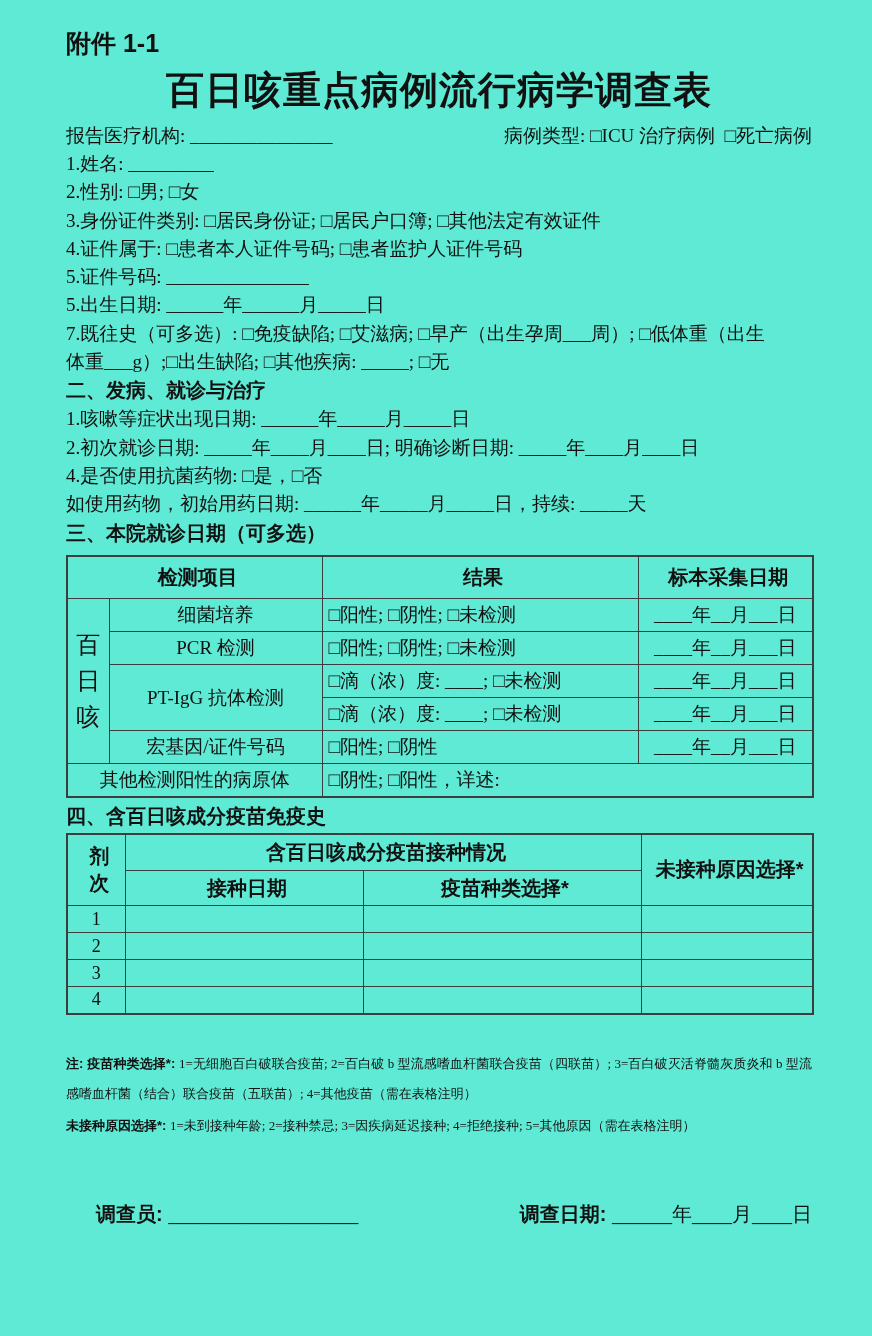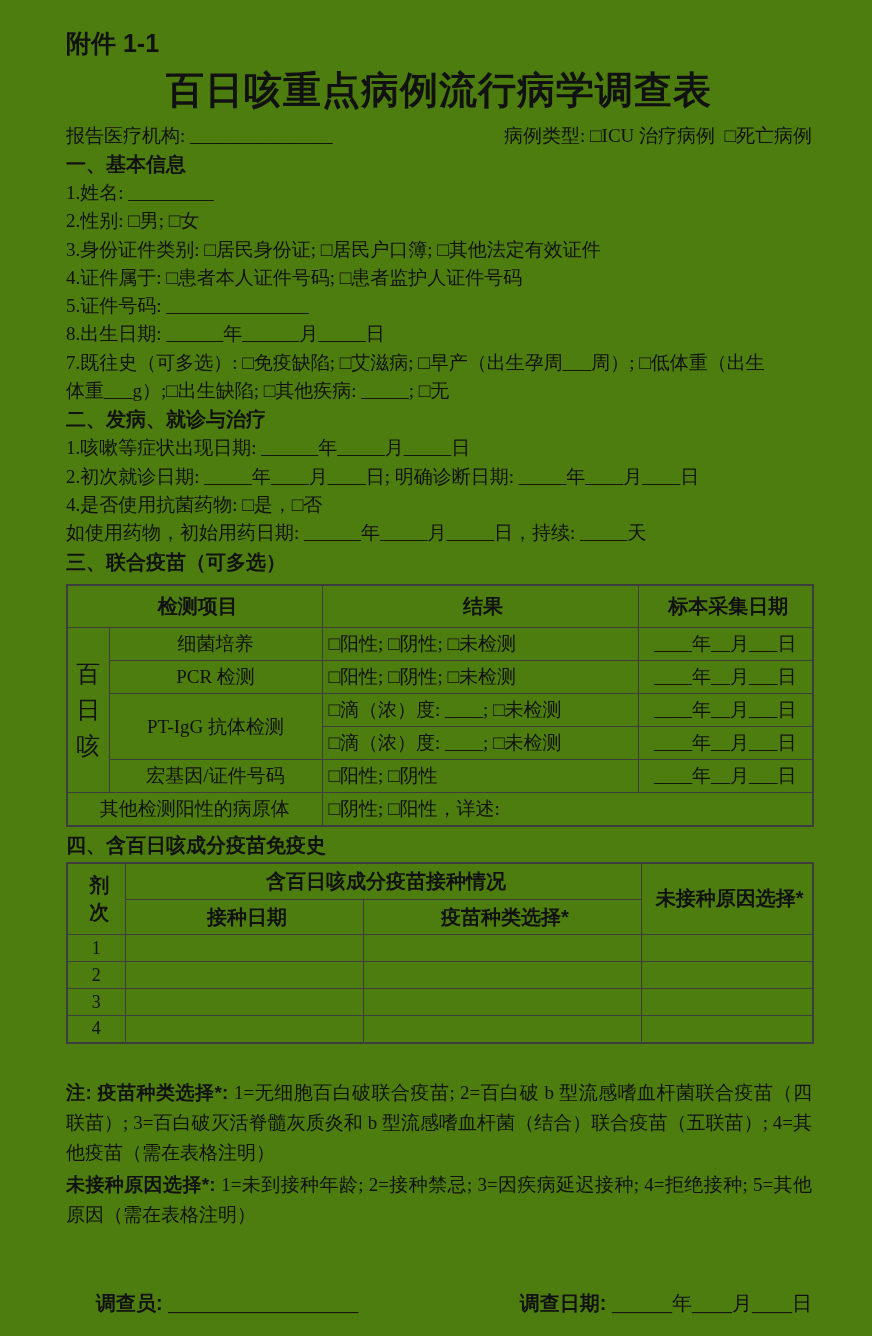--- a/index.html
+++ b/index.html
@@ -2,21 +2,21 @@
 <html lang="zh"><head>
 <meta charset="utf-8">
 <style>
   html, body { margin: 0; padding: 0; background: #ffffff; }
   .page {
     position: relative;
     width: 872px;
     height: 1336px;
     box-sizing: border-box;
     padding: 28px 60px 0 66px;
-    background: #4d7c0f;
+    background: #5eead4;
     color: #111;
     overflow: hidden;
     font-family: "Liberation Serif", "DejaVu Serif", serif;
   }
   .attachment {
     font-family: "Liberation Sans", "DejaVu Sans", sans-serif;
     font-weight: bold;
     font-size: 25px;
     line-height: 30px;
   }
@@ -76,21 +76,21 @@
     line-height: 36px;
     word-break: break-all;
     padding: 0 4px;
   }
   .vac-table .hdr1 { height: 37px; }
   .vac-table .hdr2 { height: 35px; }
   .vac-table .body-row { height: 27px; }
   .vac-table td { font-size: 18px; }
   .notes {
     margin-top: 34px;
-    font-size: 19px;
+    font-size: 13px;
     line-height: 30px;
     text-align: justify;
   }
   .notes p { margin: 0 0 2px 0; }
   .note-prefix {
     font-family: "Liberation Sans", "DejaVu Sans", sans-serif;
     font-weight: bold;
   }
   .footer-row {
     display: flex;
@@ -112,37 +112,36 @@
 
   <div class="attachment">附件 1-1</div>
 
   <div class="title">百日咳重点病例流行病学调查表</div>
 
   <div class="top-row">
     <span>报告医疗机构: _______________</span>
     <span>病例类型: □ICU 治疗病例  □死亡病例</span>
   </div>
 
-  <div class="sec-heading">一、基本信息</div>
   <div class="line">1.姓名: _________</div>
   <div class="line">2.性别: □男; □女</div>
   <div class="line">3.身份证件类别: □居民身份证; □居民户口簿; □其他法定有效证件</div>
   <div class="line">4.证件属于: □患者本人证件号码; □患者监护人证件号码</div>
   <div class="line">5.证件号码: _______________</div>
-  <div class="line">8.出生日期: ______年______月_____日</div>
+  <div class="line">5.出生日期: ______年______月_____日</div>
   <div class="line">7.既往史（可多选）: □免疫缺陷; □艾滋病; □早产（出生孕周___周）; □低体重（出生</div>
   <div class="line">体重___g）;□出生缺陷; □其他疾病: _____; □无</div>
 
   <div class="sec-heading">二、发病、就诊与治疗</div>
   <div class="line">1.咳嗽等症状出现日期: ______年_____月_____日</div>
   <div class="line">2.初次就诊日期: _____年____月____日; 明确诊断日期: _____年____月____日</div>
   <div class="line">4.是否使用抗菌药物: □是，□否</div>
   <div class="line">如使用药物，初始用药日期: ______年_____月_____日，持续: _____天</div>
 
-  <div class="sec-heading">三、联合疫苗（可多选）</div>
+  <div class="sec-heading">三、本院就诊日期（可多选）</div>
 
   <table class="lab-table">
     <colgroup>
       <col style="width:42px">
         <col style="width:213px">
         <col style="width:316px">
         <col style="width:175px">
     </colgroup>
     <tbody>
         <tr class="hdr-row">

